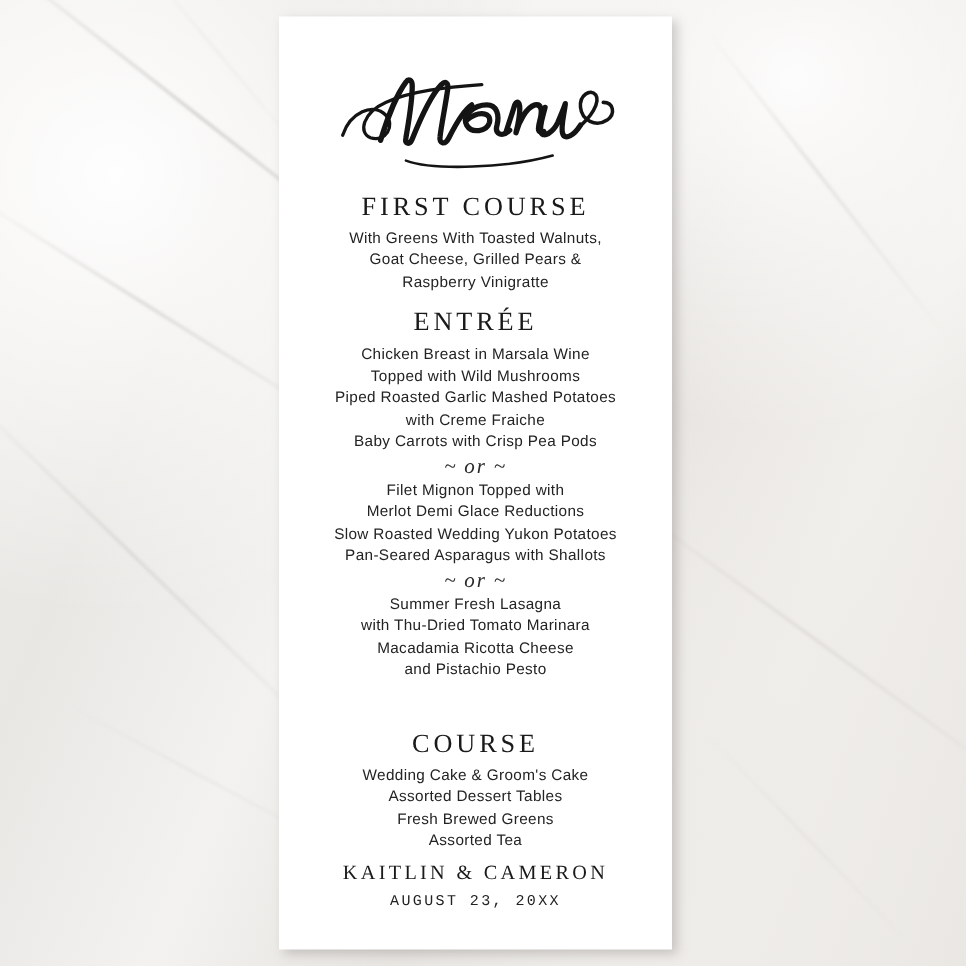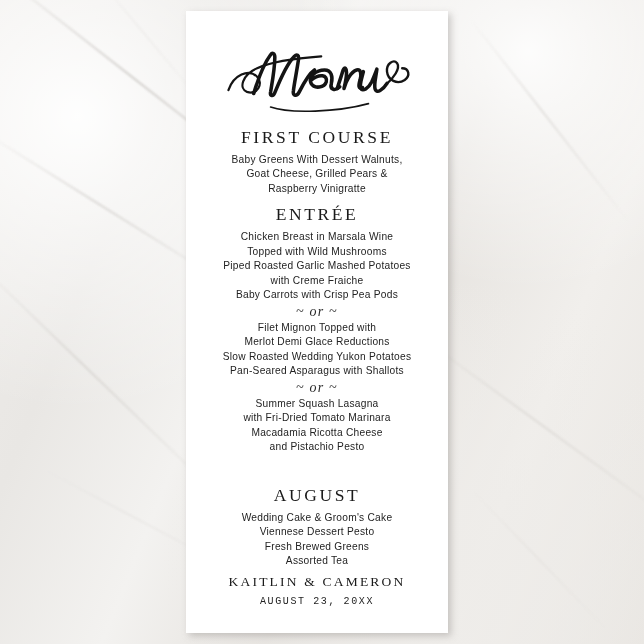--- a/index.html
+++ b/index.html
@@ -161,21 +161,21 @@
                    C 199 52, 210 58, 219 52 C 226 47, 224 38, 216 38" stroke-width="2.8"></path>
 
           <path d="M60 84 C 82 92, 140 90, 176 80" stroke-width="2"></path>
         </g>
       </svg>
     </div>
 
     <div class="section">
       <div class="section-title">FIRST COURSE</div>
       <div class="items">
-        <p class="item">Baby Greens With Dessert Walnuts,</p>
+        <p class="item">With Greens With Toasted Walnuts,</p>
         <p class="item">Goat Cheese, Grilled Pears &amp;</p>
         <p class="item">Raspberry Vinigratte</p>
       </div>
     </div>
 
     <div class="section" id="entree-block">
       <div class="section-title">ENTRÉE</div>
 
       <div class="items">
         <p class="item">Chicken Breast in Marsala Wine</p>
@@ -190,32 +190,32 @@
       <div class="items">
         <p class="item">Filet Mignon Topped with</p>
         <p class="item">Merlot Demi Glace Reductions</p>
         <p class="item">Slow Roasted Wedding Yukon Potatoes</p>
         <p class="item">Pan-Seared Asparagus with Shallots</p>
       </div>
 
       <p class="or">~ or ~</p>
 
       <div class="items">
-        <p class="item">Summer Squash Lasagna</p>
-        <p class="item">with Fri-Dried Tomato Marinara</p>
+        <p class="item">Summer Fresh Lasagna</p>
+        <p class="item">with Thu-Dried Tomato Marinara</p>
         <p class="item">Macadamia Ricotta Cheese</p>
         <p class="item">and Pistachio Pesto</p>
       </div>
     </div>
 
     <div class="section" id="dessert-block">
-      <div class="section-title">AUGUST</div>
+      <div class="section-title">COURSE</div>
       <div class="items">
         <p class="item">Wedding Cake &amp; Groom's Cake</p>
-        <p class="item">Viennese Dessert Pesto</p>
+        <p class="item">Assorted Dessert Tables</p>
         <p class="item">Fresh Brewed Greens</p>
         <p class="item">Assorted Tea</p>
       </div>
     </div>
 
     <div id="footer">
       <p id="couple">KAITLIN &amp; CAMERON</p>
       <p id="date">AUGUST 23, 20XX</p>
     </div>
 

